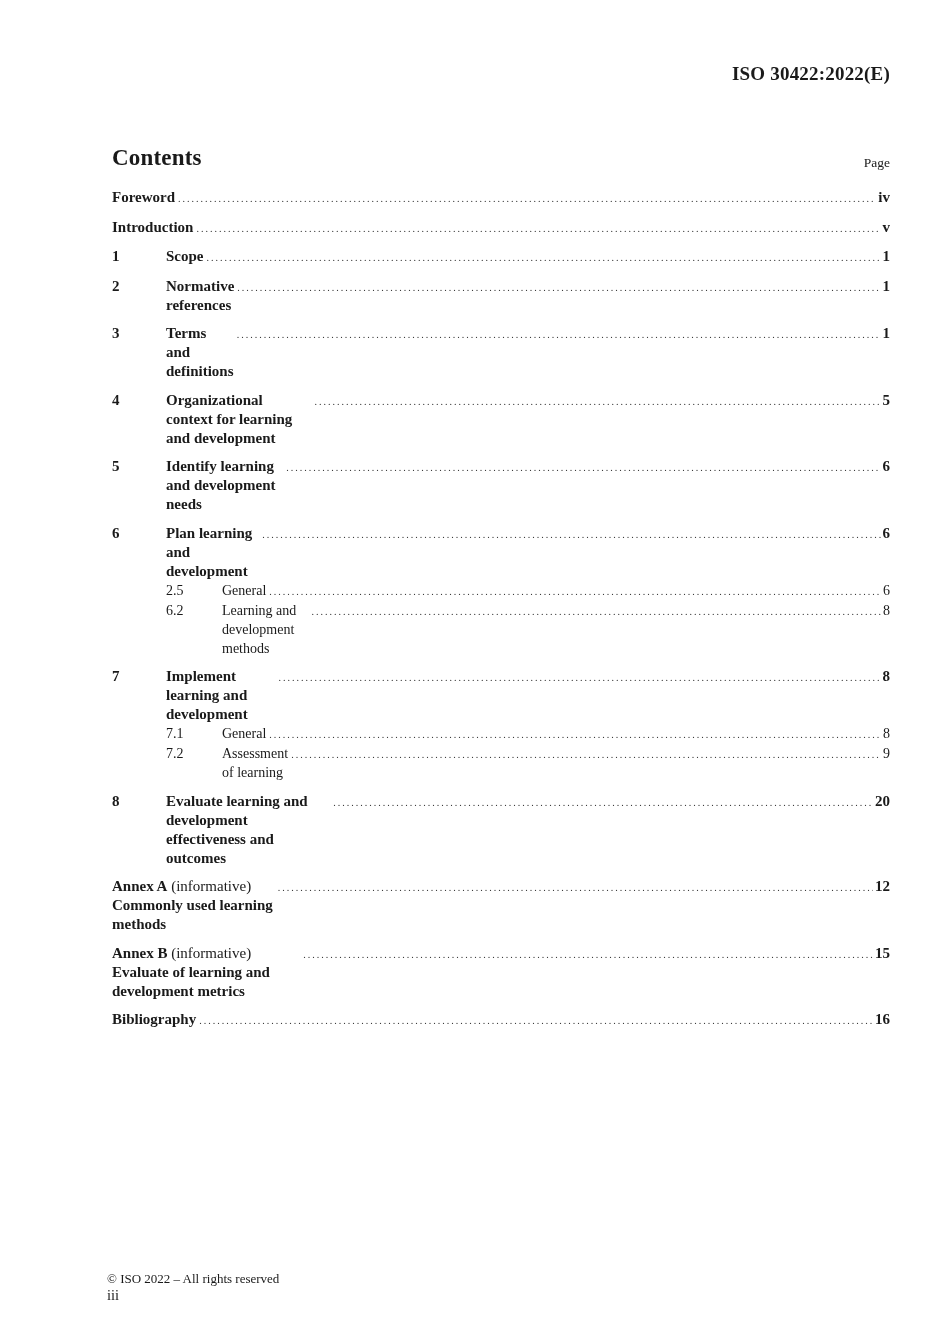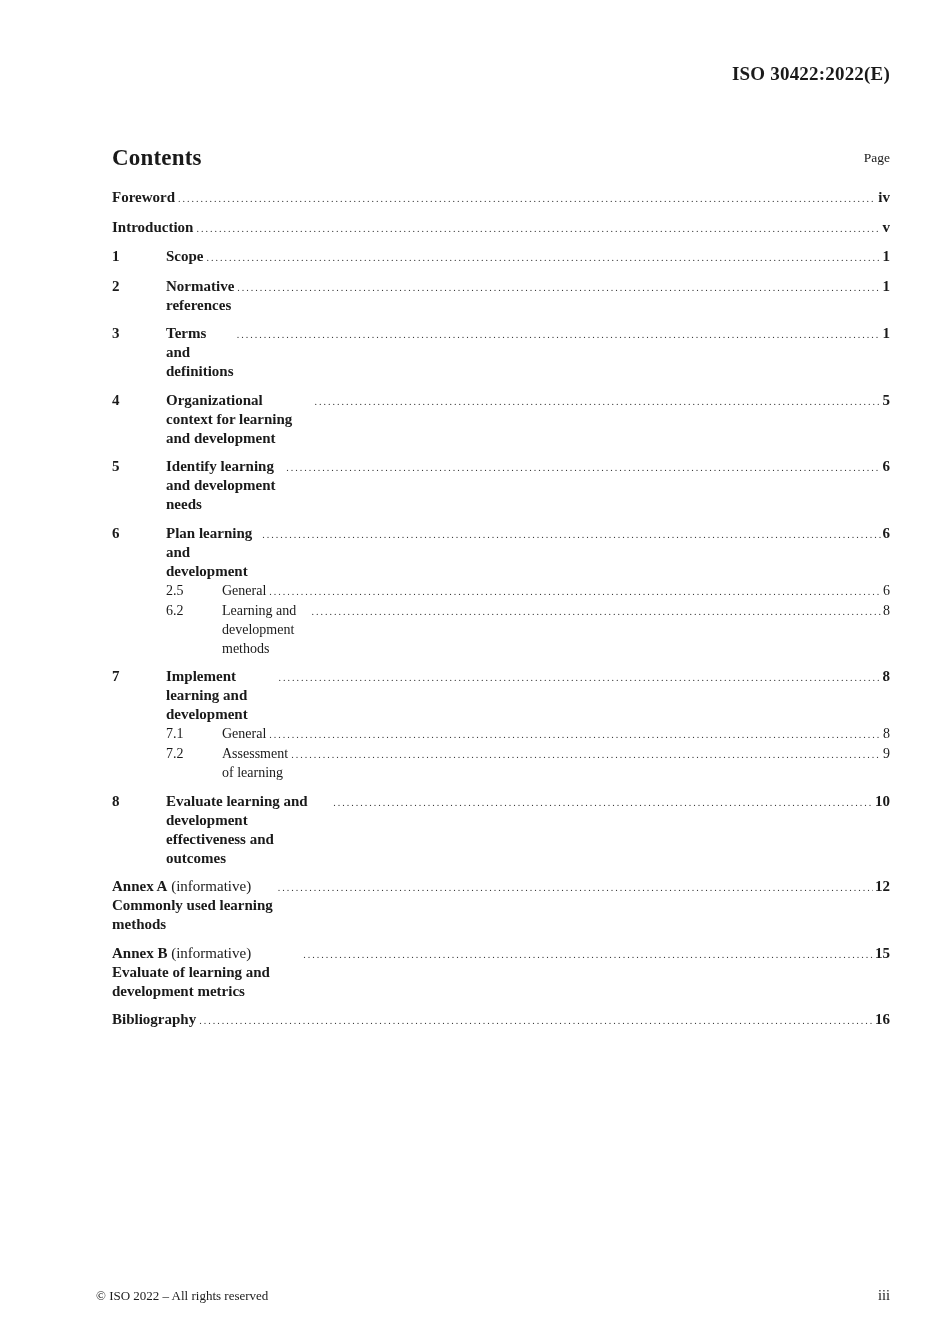--- a/index.html
+++ b/index.html
@@ -26,21 +26,21 @@
     margin-top: 63px;
     text-align: right;
     font-weight: bold;
     font-size: 19px;
     letter-spacing: 0.2px;
   }
   .title-row {
     margin-top: 60px;
     display: flex;
     justify-content: space-between;
-    align-items: center;
+    align-items: flex-end;
   }
   .contents-title {
     font-weight: bold;
     font-size: 23px;
     letter-spacing: 0.2px;
   }
   .page-label {
     font-size: 13.5px;
     font-weight: normal;
   }
@@ -81,26 +81,27 @@
     color: #2e2e2e;
   }
   .toc-page {
     flex: 0 0 auto;
     text-align: right;
   }
   .toc-row.l0 .toc-page { font-weight: bold; }
   .toc-row.l1 .toc-page { font-weight: normal; }
   .footer {
     position: absolute;
-    left: 96px;
+    left: 107px;
     right: 60px;
     bottom: 40px;
     display: flex;
     justify-content: space-between;
-    align-items: flex-end;
+    align-items: flex-start;
+    flex-direction: column;
   }
   .footer-copyright { font-size: 13px; }
   .footer-page { font-size: 14.5px; }
 </style>
 </head>
 <body>
 
 <div class="page">
 
   <div class="doc-ref">ISO 30422:2022(E)</div>
@@ -184,21 +185,21 @@
       <div class="toc-row l1">
         <span class="toc-num">7.2</span>
         <span><span class="seg-normal">Assessment of learning</span></span>
         <span class="toc-leader"></span>
         <span class="toc-page">9</span>
       </div>
       <div class="toc-row l0">
         <span class="toc-num">8</span>
         <span><span class="seg-bold">Evaluate learning and development effectiveness and outcomes</span></span>
         <span class="toc-leader"></span>
-        <span class="toc-page">10</span>
+        <span class="toc-page">20</span>
       </div>
       <div class="toc-row l0">
         <span><span class="seg-bold">Annex A</span><span class="seg-normal"> (informative) </span><span class="seg-bold">Commonly used learning methods</span></span>
         <span class="toc-leader"></span>
         <span class="toc-page">12</span>
       </div>
       <div class="toc-row l0">
         <span><span class="seg-bold">Annex B</span><span class="seg-normal"> (informative) </span><span class="seg-bold">Evaluate of learning and development metrics</span></span>
         <span class="toc-leader"></span>
         <span class="toc-page">15</span>

